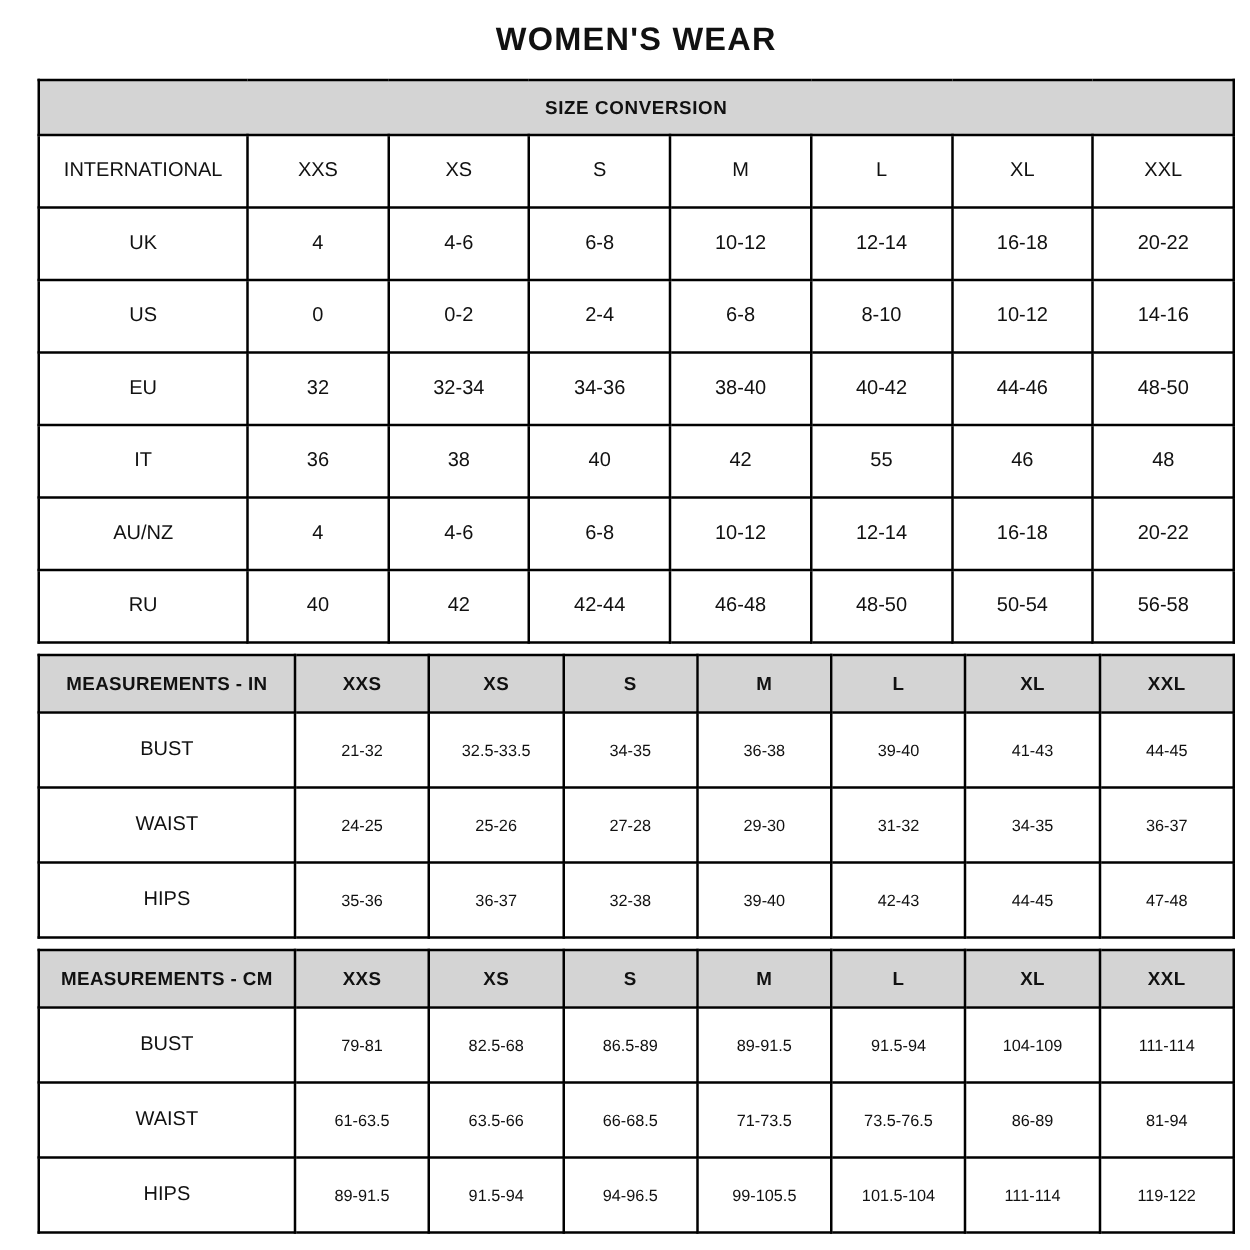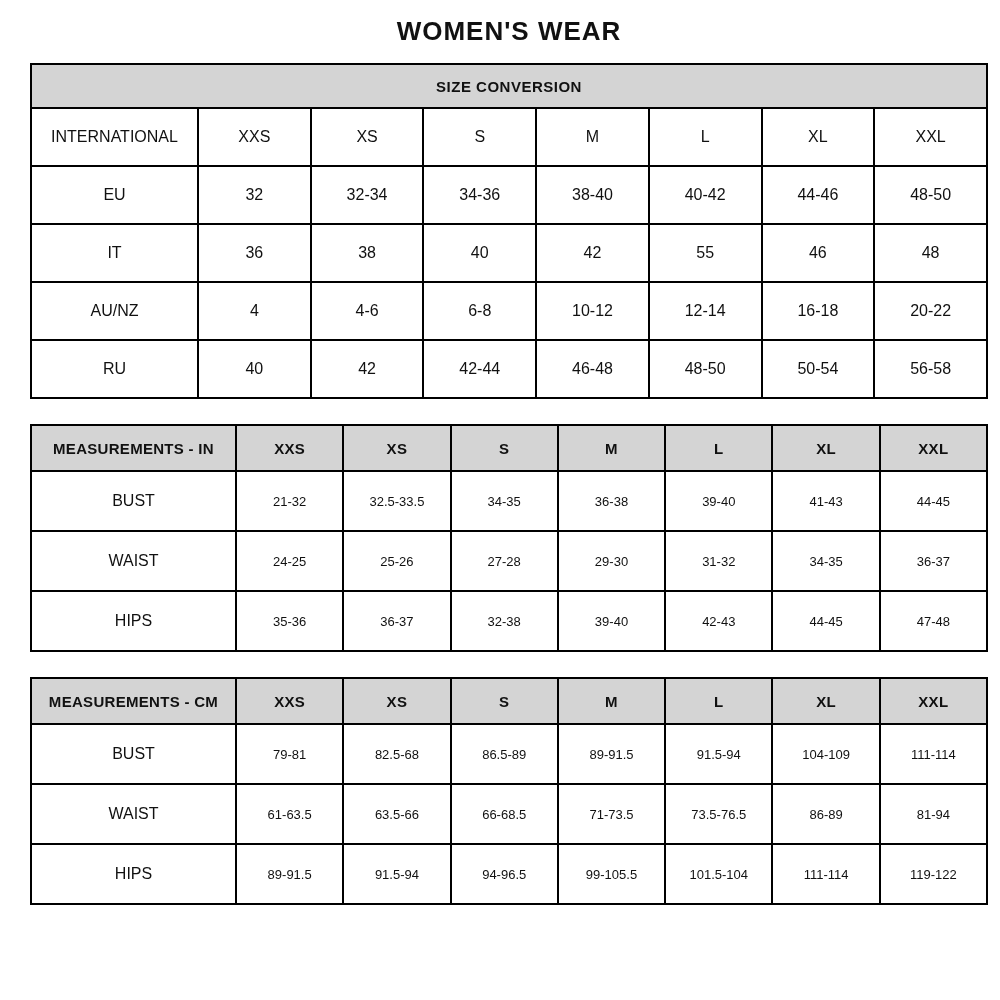--- a/index.html
+++ b/index.html
@@ -17,21 +17,21 @@
     font-size: 26px;
     font-weight: bold;
     letter-spacing: 1px;
     margin: 6px 0 16px 0;
   }
 
   table {
     width: 100%;
     border-collapse: collapse;
     table-layout: fixed;
-    margin-bottom: 25px;
+    margin-bottom: 8px;
   }
   th, td {
     border: 2px solid #000000;
     text-align: center;
     vertical-align: middle;
     overflow: hidden;
   }
 
   
   .t1 th.table-title {
@@ -86,20 +86,40 @@
           <th>XS</th>
           <th>S</th>
           <th>M</th>
           <th>L</th>
           <th>XL</th>
           <th>XXL</th>
         </tr>
     </thead>
     <tbody>
         <tr>
+          <td class="rowlabel">UK</td>
+          <td>4</td>
+          <td>4-6</td>
+          <td>6-8</td>
+          <td>10-12</td>
+          <td>12-14</td>
+          <td>16-18</td>
+          <td>20-22</td>
+        </tr>
+        <tr>
+          <td class="rowlabel">US</td>
+          <td>0</td>
+          <td>0-2</td>
+          <td>2-4</td>
+          <td>6-8</td>
+          <td>8-10</td>
+          <td>10-12</td>
+          <td>14-16</td>
+        </tr>
+        <tr>
           <td class="rowlabel">EU</td>
           <td>32</td>
           <td>32-34</td>
           <td>34-36</td>
           <td>38-40</td>
           <td>40-42</td>
           <td>44-46</td>
           <td>48-50</td>
         </tr>
         <tr>

